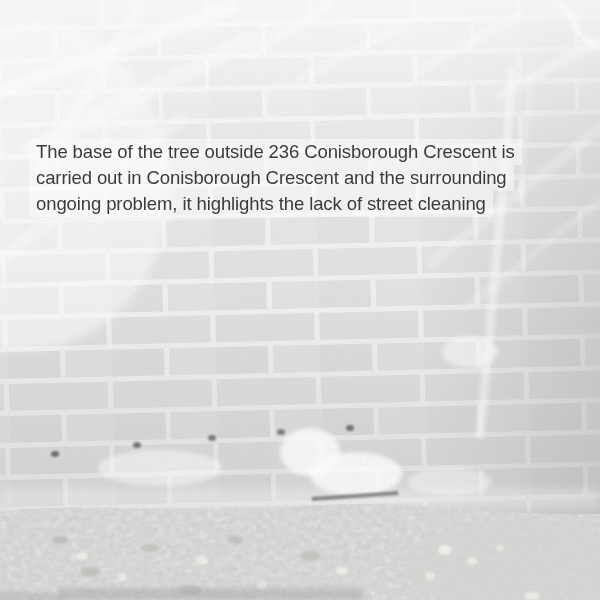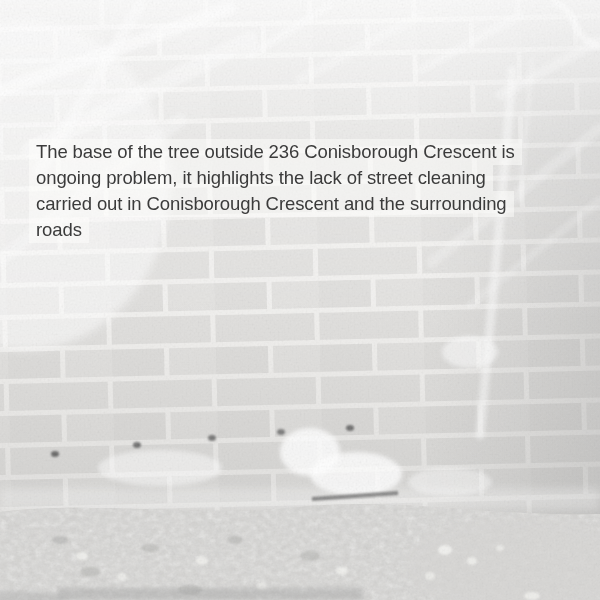--- a/index.html
+++ b/index.html
@@ -147,18 +147,17 @@
     </g>
     <rect x="58" y="588" width="305" height="12" fill="#9b9b9b" opacity="0.4" filter="url(#soft2)"></rect>
     <ellipse cx="20" cy="598" rx="45" ry="7" fill="#a5a5a5" opacity="0.4" filter="url(#soft2)"></ellipse>
 
     <rect x="0" y="0" width="600" height="600" filter="url(#grain)"></rect>
   </svg>
 
 
   <div class="description">
     <span class="line">The base of the tree outside 236 Conisborough Crescent is</span>
+    <span class="line">carried out in Conisborough Crescent and the surrounding</span>
     <span class="line">ongoing problem, it highlights the lack of street cleaning</span>
-    <span class="line">carried out in Conisborough Crescent and the surrounding</span>
-    <span class="line">roads</span>
   </div>
 
 </div>
 
 </body></html>

